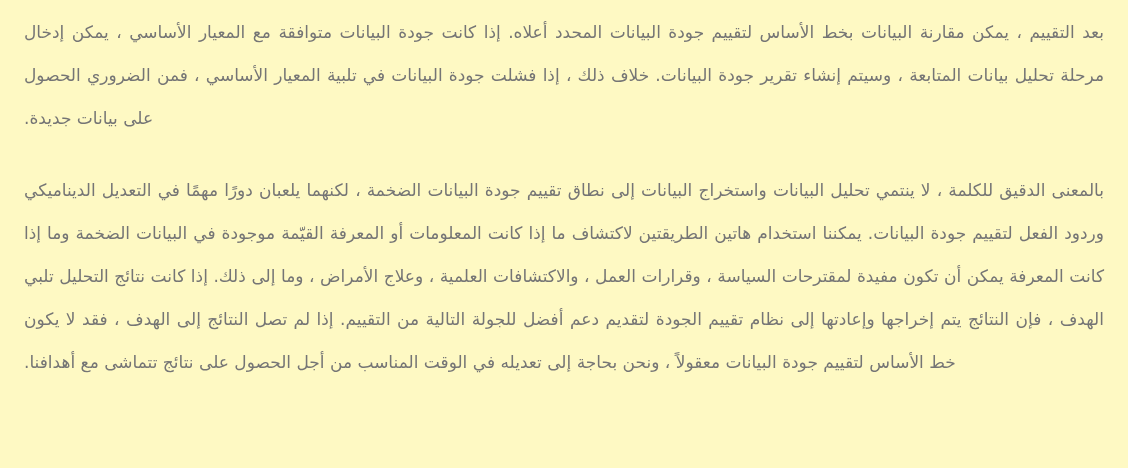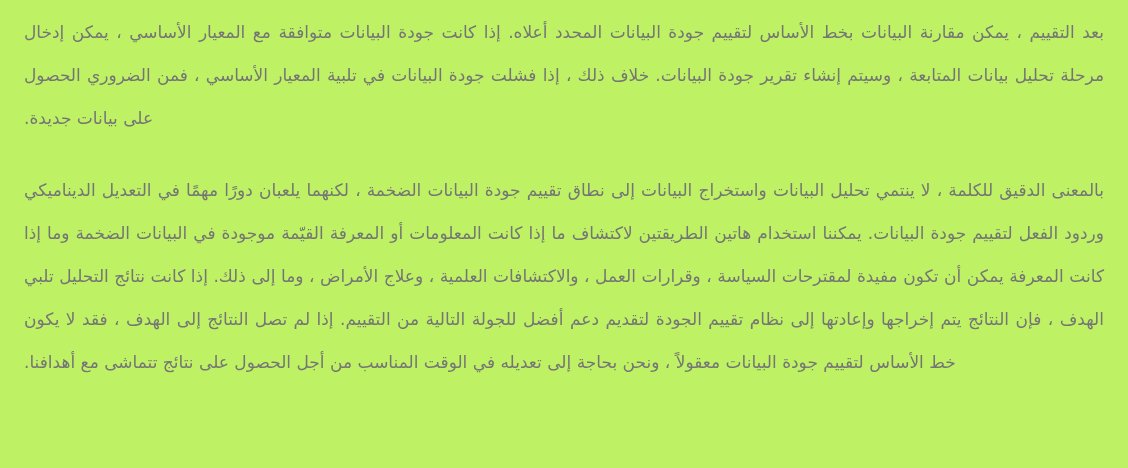--- a/index.html
+++ b/index.html
@@ -10,21 +10,21 @@
   body {
     width: 1128px;
     height: 468px;
     overflow: hidden;
   }
   .page {
     box-sizing: border-box;
     width: 1128px;
     height: 468px;
     padding: 11px 24px 0 24px;
-    background: #bef264;
+    background: #fef9c3;
     direction: rtl;
   }
   .paragraph {
     font-family: "DejaVu Sans", sans-serif;
     font-size: 17px;
     line-height: 43px;
     color: #757575;
     text-align: justify;
     text-align-last: left;
     margin: 0 0 29px 0;

